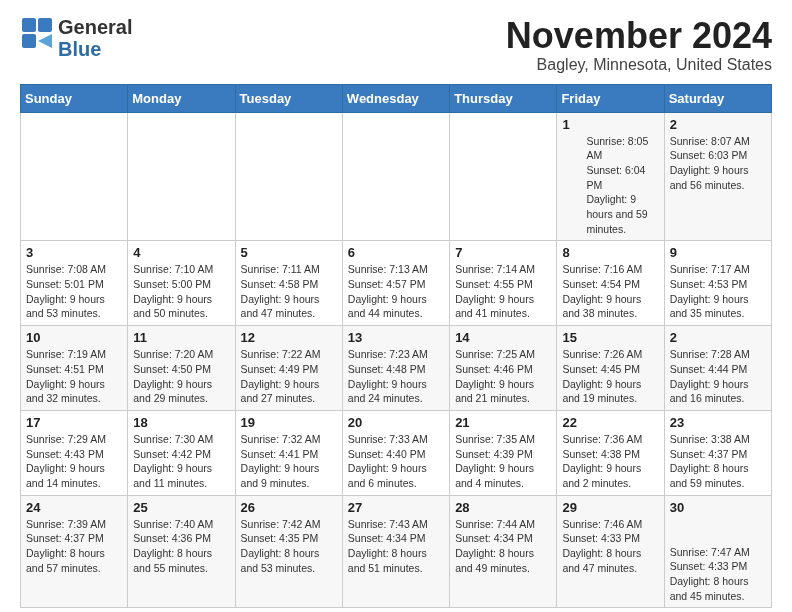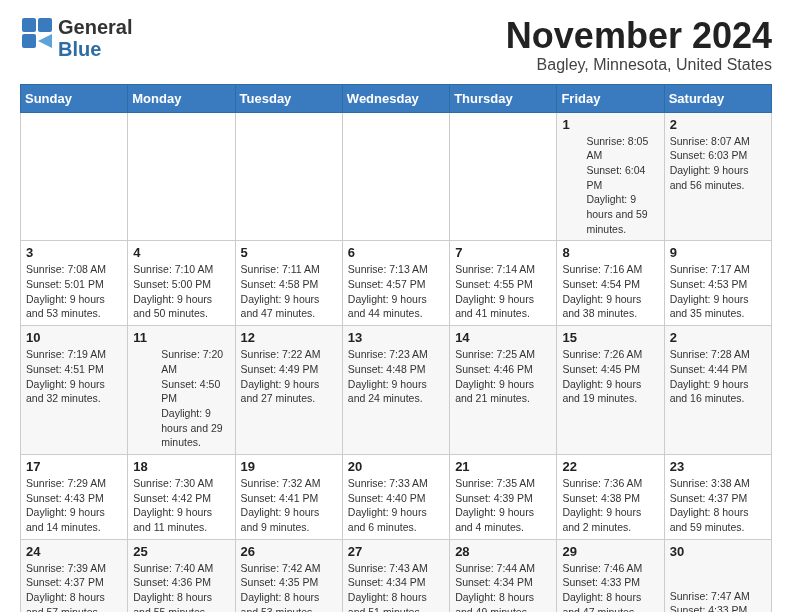--- a/index.html
+++ b/index.html
@@ -183,21 +183,21 @@
       </tr>
       <tr>
         <td>
           <span class="cell-day">10</span>
           <div class="cell-info" style="white-space: pre-line;">Sunrise: 7:19 AM
 Sunset: 4:51 PM
 Daylight: 9 hours and 32 minutes.</div>
         </td>
         <td>
           <span class="cell-day">11</span>
-          <div class="cell-info" style="white-space: pre-line; margin-left: 28px;">Sunrise: 7:20 AM
+          <div class="cell-info" style="white-space: pre-line;">Sunrise: 7:20 AM
 Sunset: 4:50 PM
 Daylight: 9 hours and 29 minutes.</div>
         </td>
         <td>
           <span class="cell-day">12</span>
           <div class="cell-info" style="white-space: pre-line;">Sunrise: 7:22 AM
 Sunset: 4:49 PM
 Daylight: 9 hours and 27 minutes.</div>
         </td>
         <td>

